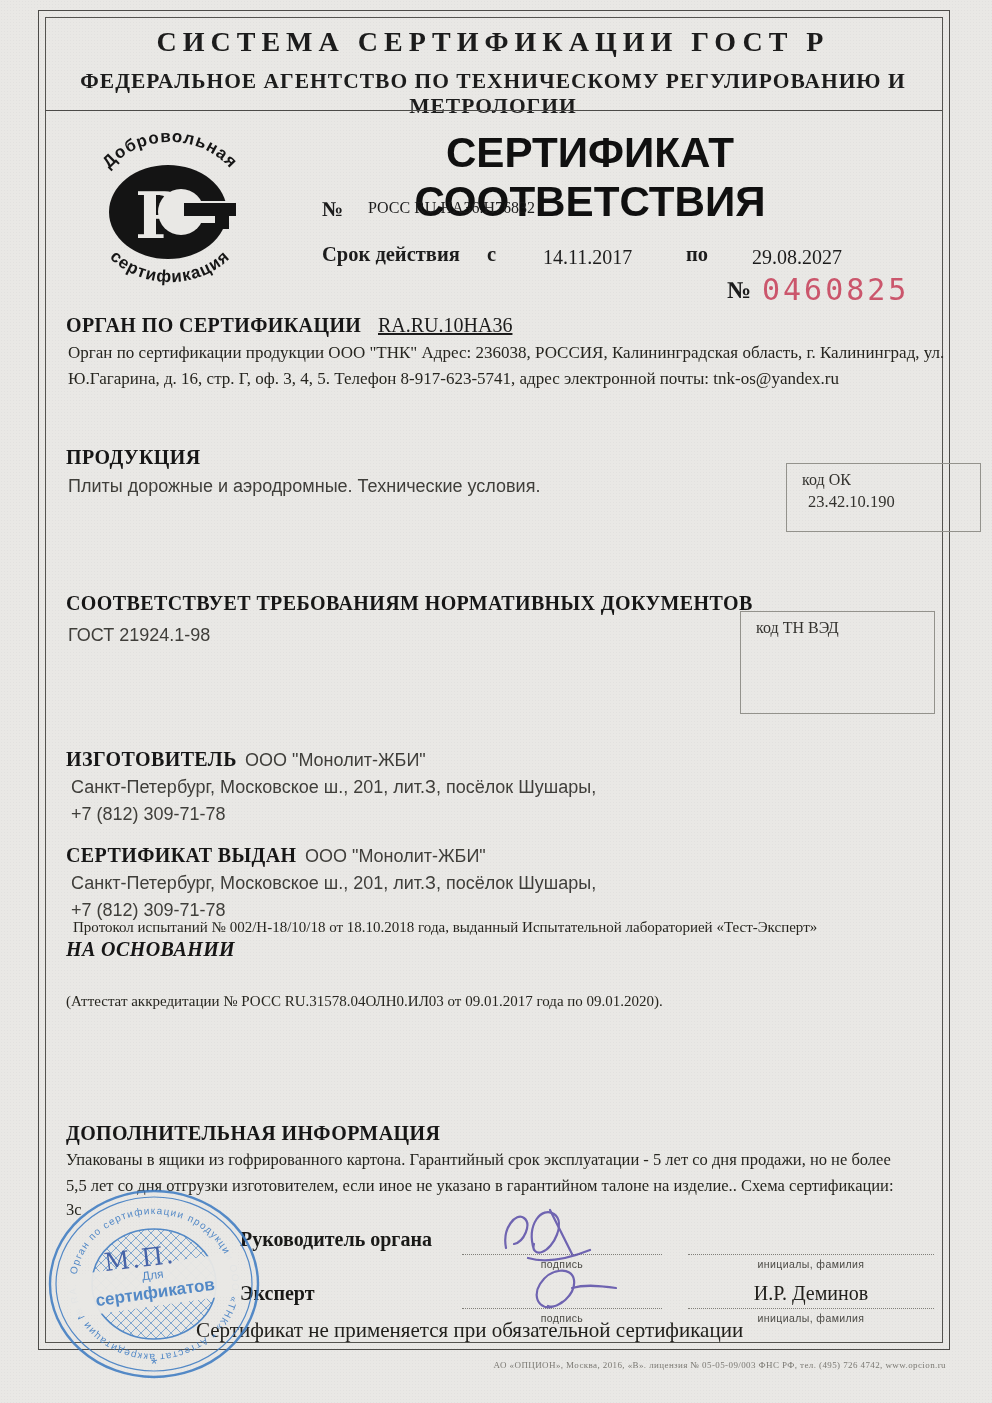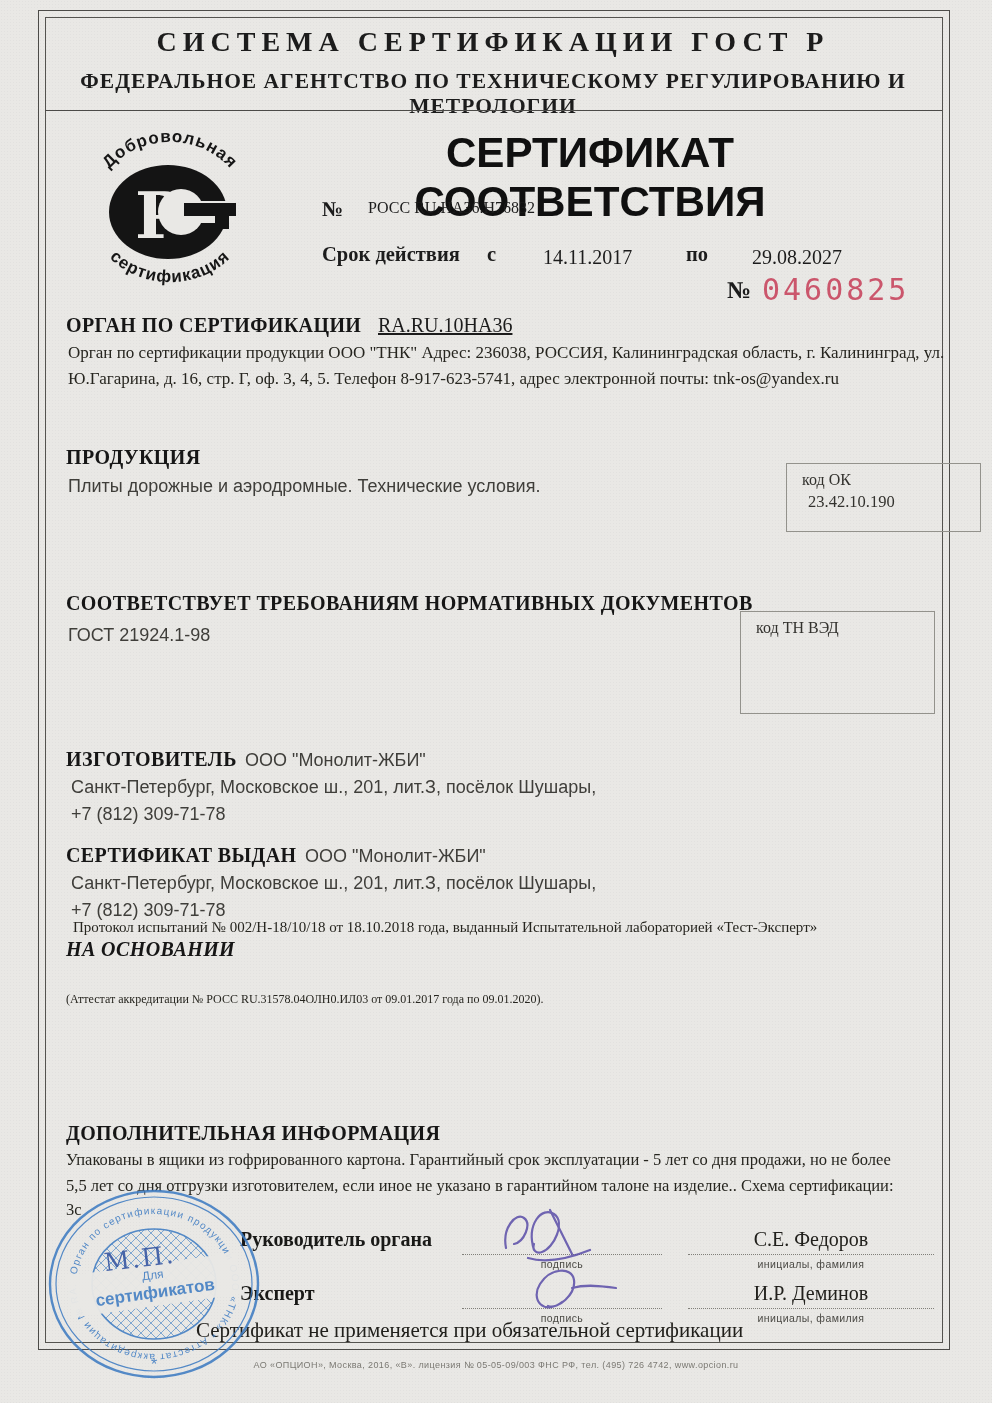--- a/index.html
+++ b/index.html
@@ -19,21 +19,21 @@
   .bodytext{font-family:"Liberation Serif",serif;font-size:17px;color:#26251f;line-height:1.5;}
   .sanstext{font-family:"Liberation Sans",sans-serif;font-size:18px;color:#3f3e3a;}
   .codebox{border:1px solid #93928c;color:#33322e;}
   .codebox .lbl{font-family:"Liberation Serif",serif;font-size:16px;}
   .sig-line{border-bottom:1.6px dotted #807f79;}
   .cap{font-family:"Liberation Sans",sans-serif;font-size:10.5px;color:#4b4a45;text-align:center;letter-spacing:0.4px;}
   .signame{font-family:"Liberation Serif",serif;font-size:20px;color:#21201c;text-align:center;}
   .sigrole{font-family:"Liberation Serif",serif;font-weight:bold;font-size:20px;color:#191917;}
   .serial-digits{font-family:"DejaVu Sans Mono",monospace;font-size:30px;color:#c94a62;letter-spacing:3px;opacity:0.92;}
   .stamp-mp{font-family:"DejaVu Serif",serif;font-size:25px;color:#2e4f9e;letter-spacing:2px;opacity:0.85;transform:rotate(-7deg);}
-  .printinfo{font-family:Liberation Sans, sans-serif;font-size:9px;color:#7b7973;letter-spacing:0.4px;text-align:center;}
+  .printinfo{font-family:Liberation Serif, serif;font-size:9px;color:#7b7973;letter-spacing:0.4px;text-align:right;}
 </style>
 </head>
 <body>
 
 <div id="page">
 
   <div class="abs frame" style="left:38px;top:10px;width:910px;height:1338px;"></div>
   <div class="abs frame-inner" style="left:45px;top:17px;width:896px;height:1324px;"></div>
 
   <div class="abs serif bold" style="left:46px;top:26px;width:894px;text-align:center;font-size:28px;letter-spacing:6px;">СИСТЕМА СЕРТИФИКАЦИИ ГОСТ Р</div>
@@ -97,39 +97,38 @@
   <div class="abs sanstext" style="left:71px;top:777px;">Санкт-Петербург, Московское ш., 201, лит.З, посёлок Шушары,</div>
   <div class="abs sanstext" style="left:71px;top:804px;">+7 (812) 309-71-78</div>
 
   <span class="abs heading" style="left:66px;top:844px;">СЕРТИФИКАТ ВЫДАН</span>
   <span class="abs sanstext" style="left:305px;top:846px;">ООО "Монолит-ЖБИ"</span>
   <div class="abs sanstext" style="left:71px;top:873px;">Санкт-Петербург, Московское ш., 201, лит.З, посёлок Шушары,</div>
   <div class="abs sanstext" style="left:71px;top:900px;">+7 (812) 309-71-78</div>
 
   <span class="abs heading" style="left:66px;top:938px;font-style:italic;">НА ОСНОВАНИИ</span>
   <div class="abs bodytext" style="left:73px;top:916px;width:880px;font-size:15px;">Протокол испытаний № 002/Н-18/10/18 от 18.10.2018 года, выданный Испытательной лабораторией «Тест-Эксперт»</div>
-  <div class="abs bodytext" style="left:66px;top:990px;width:880px;font-size:12px;">(Аттестат аккредитации № РОСС RU.31578.04ОЛН0.ИЛ03 от 09.01.2017 года по 09.01.2020).</div>
+  <div class="abs bodytext" style="left:66px;top:990px;width:880px;font-size:15px;">(Аттестат аккредитации № РОСС RU.31578.04ОЛН0.ИЛ03 от 09.01.2017 года по 09.01.2020).</div>
 
   <span class="abs heading" style="left:66px;top:1122px;">ДОПОЛНИТЕЛЬНАЯ ИНФОРМАЦИЯ</span>
   <div class="abs bodytext" style="left:66px;top:1148px;width:880px;font-size:16.5px;">Упакованы в ящики из гофрированного картона. Гарантийный срок эксплуатации - 5 лет со дня продажи, но не более</div>
   <div class="abs bodytext" style="left:66px;top:1174px;width:880px;font-size:16.5px;">5,5 лет со дня отгрузки изготовителем, если иное не указано в гарантийном талоне на изделие.. Схема сертификации:</div>
   <div class="abs bodytext" style="left:66px;top:1198px;font-size:16.5px;">3с</div>
 
   <span class="abs sigrole" style="left:240px;top:1228px;">Руководитель органа</span>
   <div class="abs sig-line" style="left:462px;top:1232px;width:200px;height:22px;"></div>
   <div class="abs cap" style="left:462px;top:1258px;width:200px;">подпись</div>
   <svg class="abs" style="left:498px;top:1202px;" width="120" height="62" viewBox="0 0 120 62">
     <g stroke="#5a4da8" stroke-width="2.2" fill="none" stroke-linecap="round" opacity="0.85">
       <path d="M8,46 C4,26 18,10 26,16 C34,22 26,40 16,42"></path>
       <path d="M36,48 C28,22 44,4 56,12 C68,20 56,46 44,50 C38,52 34,48 36,42"></path>
       <path d="M52,8 L74,52"></path>
       <path d="M30,56 C50,62 72,56 92,48"></path>
     </g>
   </svg>
-  <div class="abs signame" style="left:688px;top:1228px;width:246px;">С.Е. Федоров</div>
   <div class="abs sig-line" style="left:688px;top:1232px;width:246px;height:22px;"></div>
   <div class="abs cap" style="left:688px;top:1258px;width:246px;">инициалы, фамилия</div>
 
   <span class="abs sigrole" style="left:240px;top:1282px;">Эксперт</span>
   <div class="abs sig-line" style="left:462px;top:1286px;width:200px;height:22px;"></div>
   <div class="abs cap" style="left:462px;top:1312px;width:200px;">подпись</div>
   <svg class="abs" style="left:528px;top:1262px;" width="110" height="52" viewBox="0 0 110 52">
     <g stroke="#5a4da8" stroke-width="2.2" fill="none" stroke-linecap="round" opacity="0.85">
       <path d="M34,40 C16,54 2,38 12,22 C22,6 44,4 46,18 C48,32 30,48 20,44"></path>
       <path d="M44,26 C58,22 74,24 88,26"></path>

